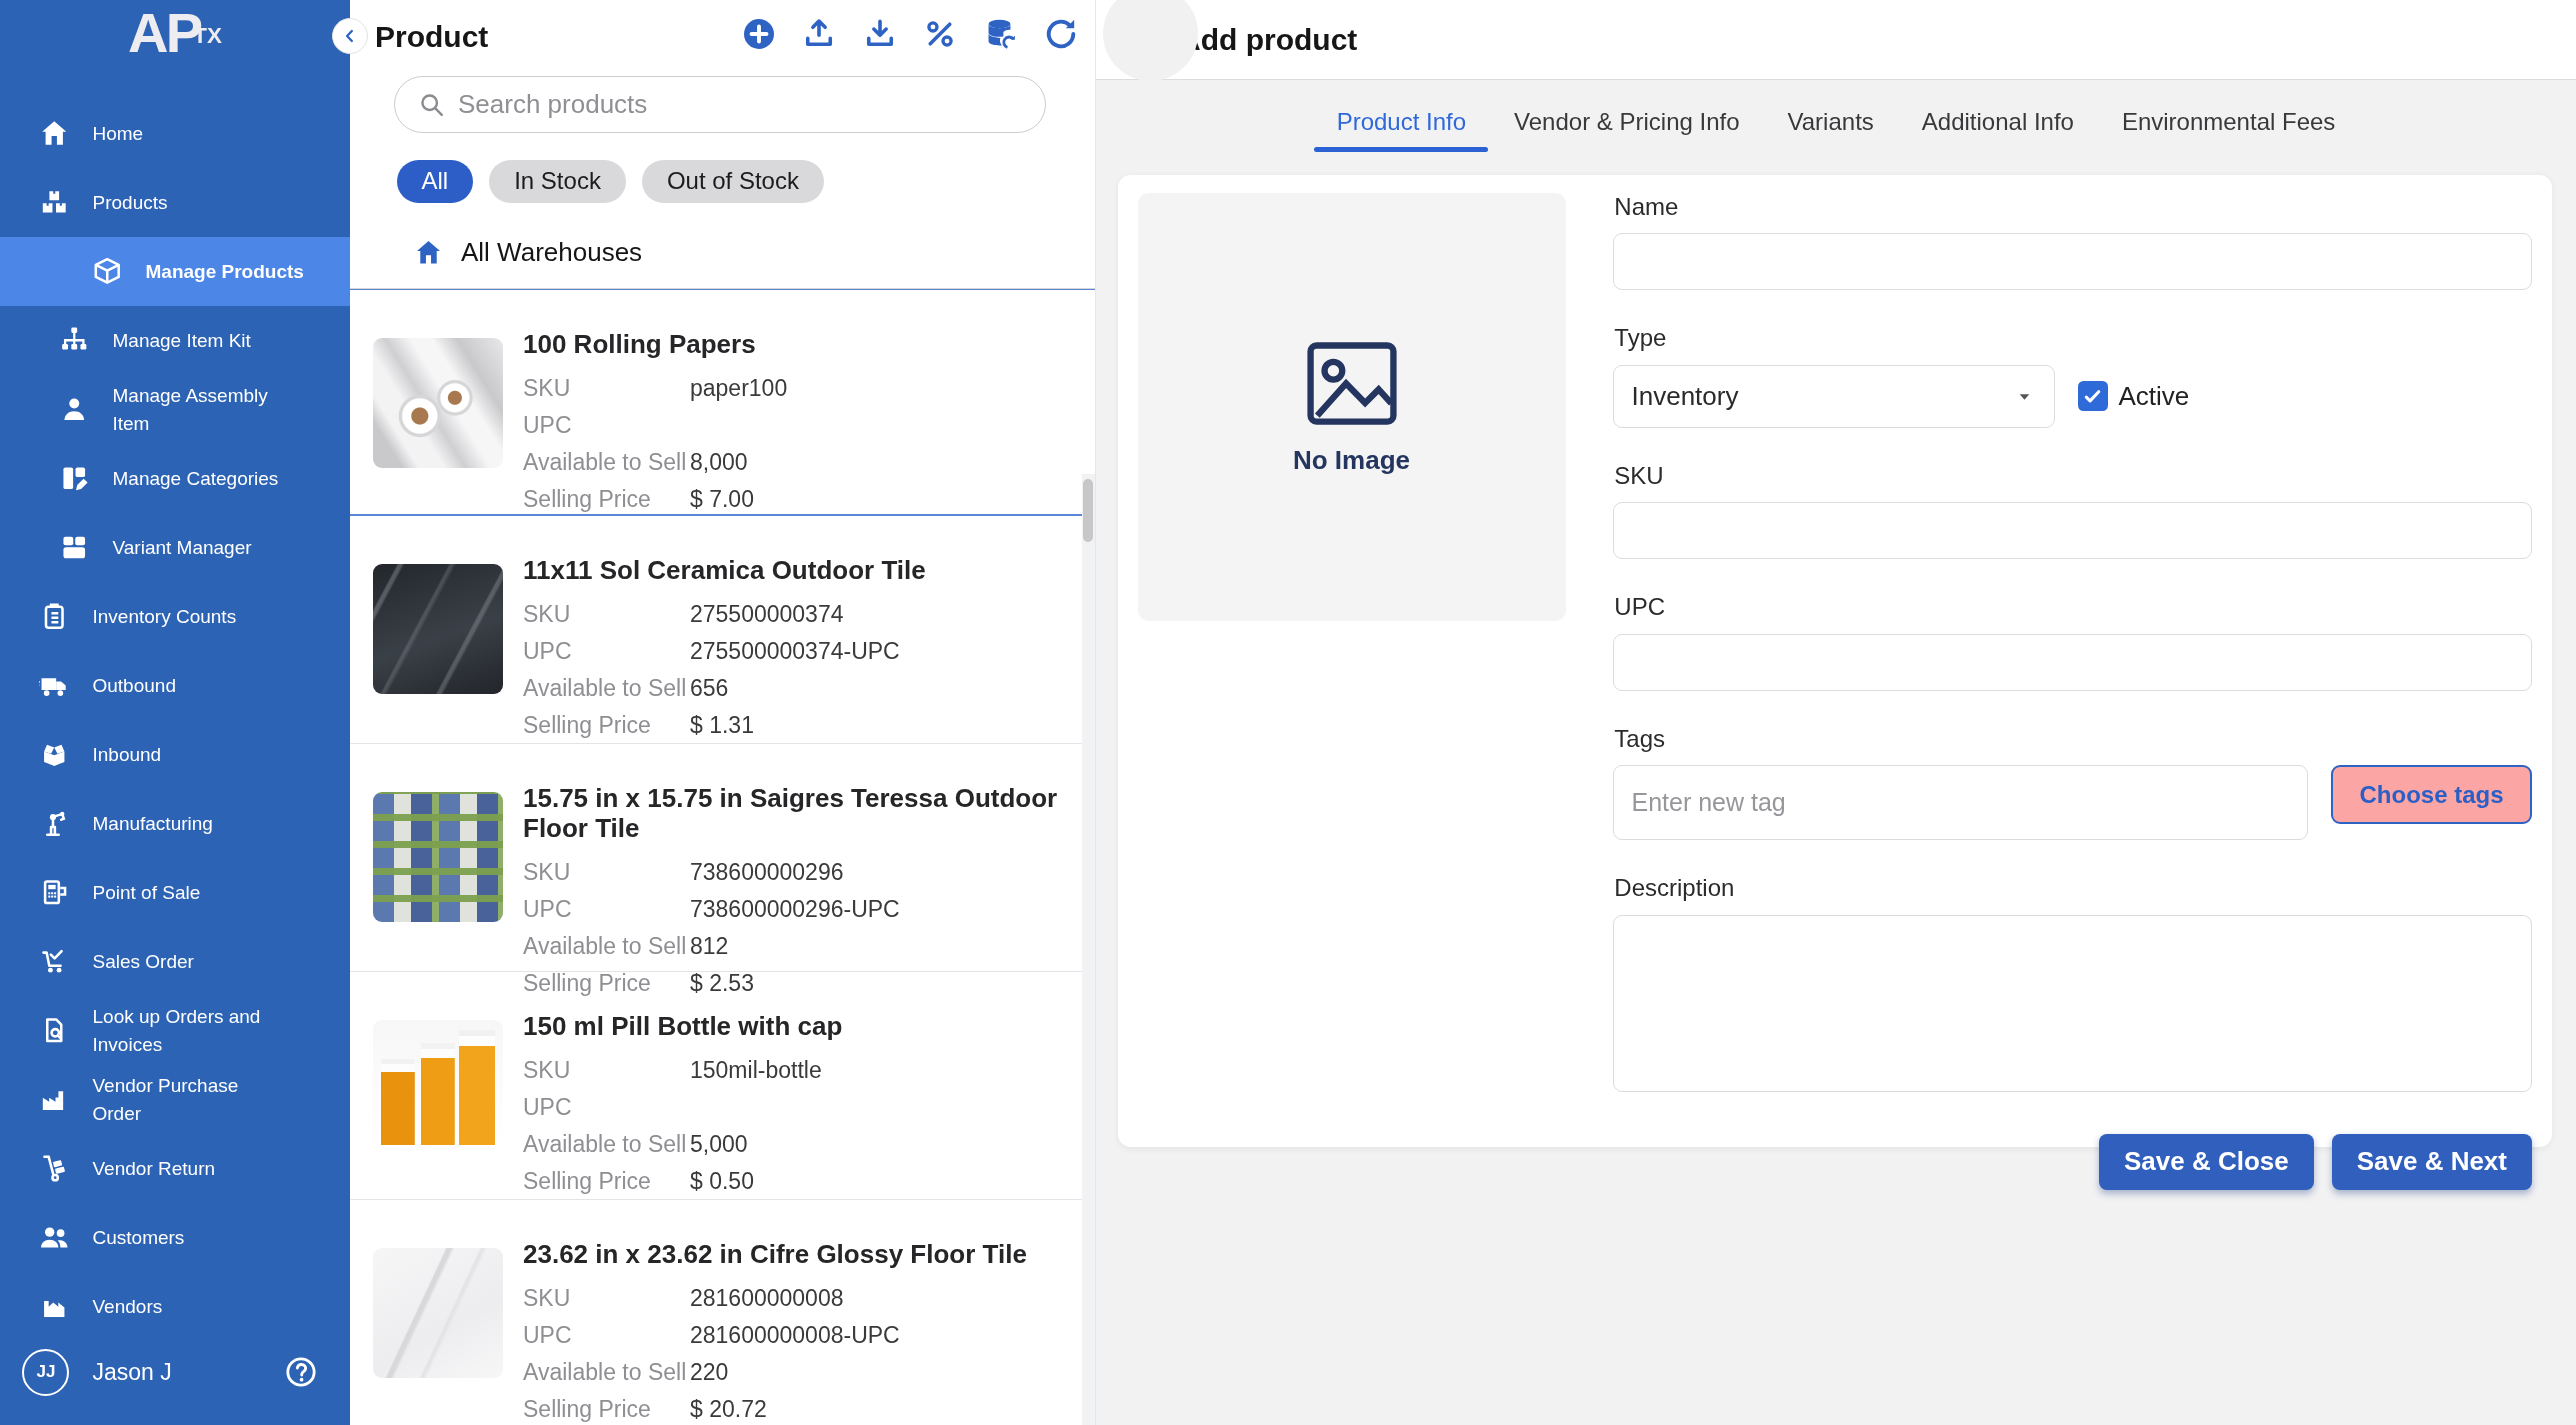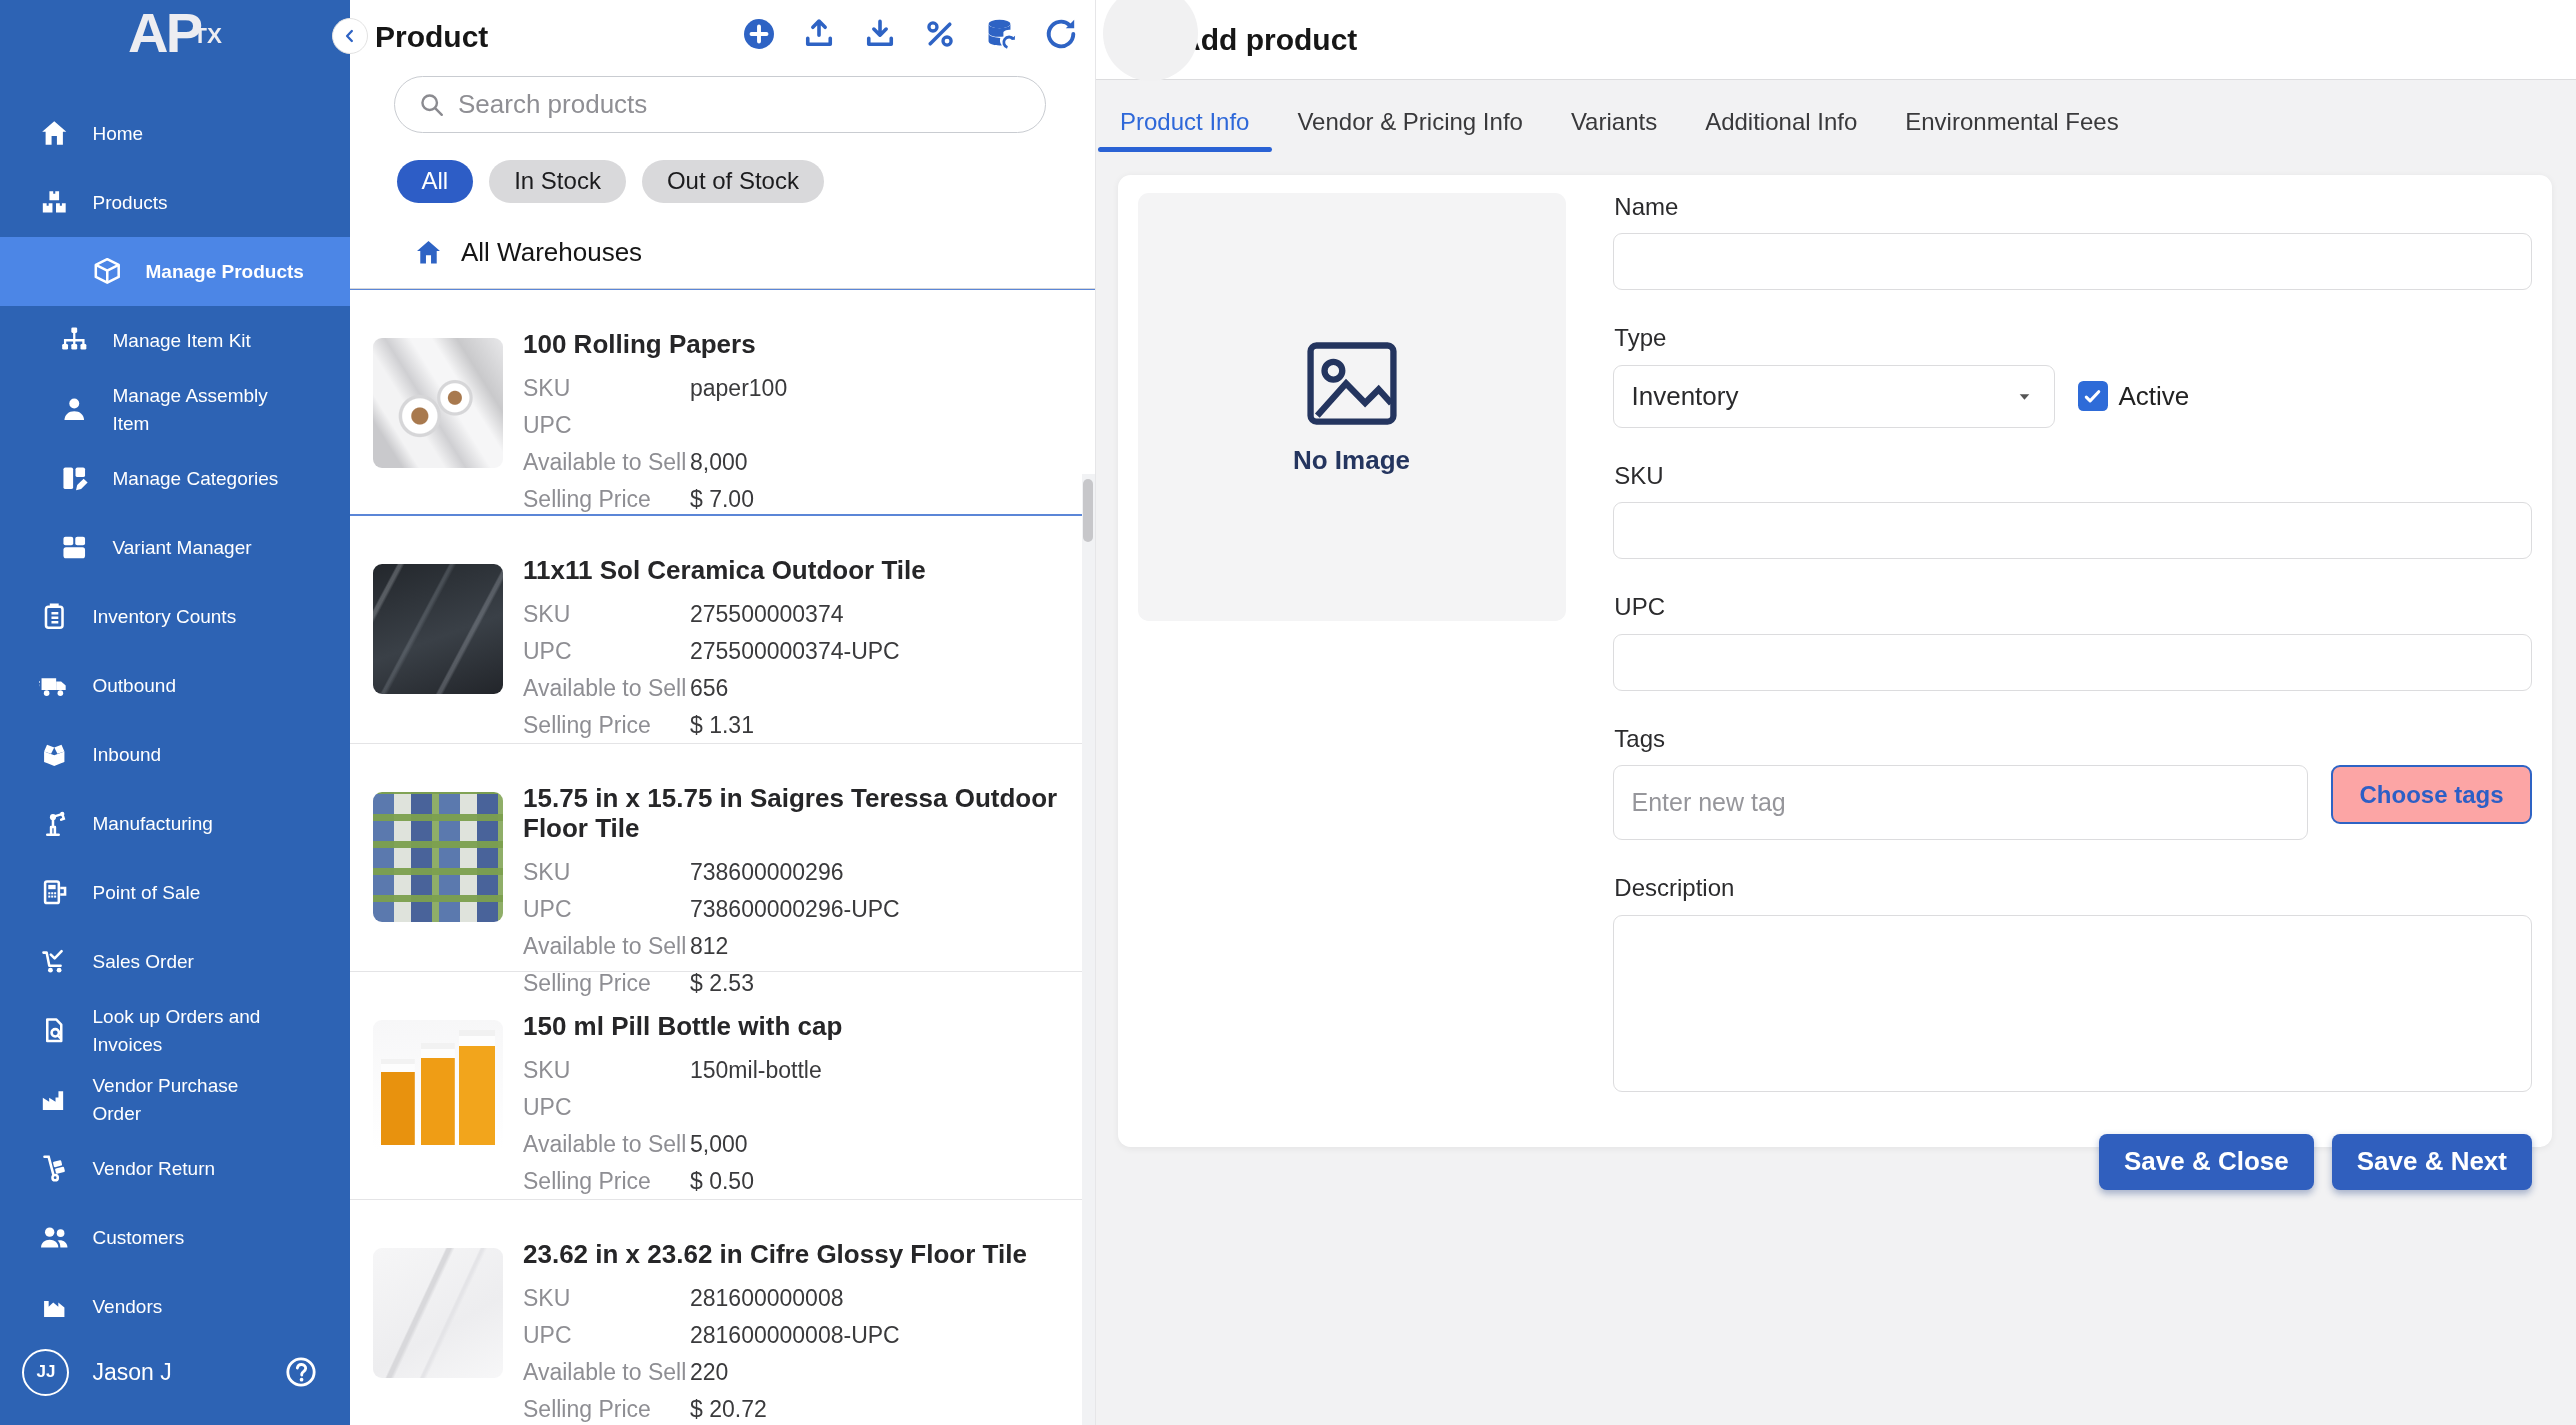--- a/index.html
+++ b/index.html
@@ -81,21 +81,21 @@
   .thumb-white-marble{background:
     linear-gradient(115deg, transparent 38%, #d8d8db 39% 41%, transparent 43% 56%, #e4e4e7 57% 58%, transparent 60%),
     linear-gradient(150deg,#f6f6f7,#ededef 60%,#f7f7f8);}
 
   
   .detail-panel{flex:1;display:flex;flex-direction:column;background:#f2f2f3;min-width:0;}
   .dp-header{height:80px;background:#fff;border-bottom:0.9px solid #dcdcde;display:flex;align-items:center;padding-left:32px;gap:15px;flex:none;}
   .back-btn{width:36px;height:36px;color:#2b2b2d;cursor:pointer;}
   .back-btn svg{width:32px;height:32px;}
   .dp-title{font-size:30px;font-weight:700;color:#161616;}
-  .tabs{display:flex;justify-content:flex-start;margin-top:12.5px;flex:none;}
+  .tabs{display:flex;justify-content:center;margin-top:12.5px;flex:none;}
   .tab{position:relative;height:59px;display:flex;align-items:center;padding:0 24px;font-size:24px;color:#39393b;cursor:pointer;}
   .tab.active{color:var(--c-tab-active);}
   .tab.active::after{content:"";position:absolute;left:1.8px;right:1.8px;bottom:0;height:4.5px;border-radius:2.7px;background:#2a62d4;}
   .card{margin:23px 24px 0 21.5px;background:#fff;border-radius:12.5px;box-shadow:0 1.8px 7.2px rgba(0,0,0,.06);padding:18px 20px;display:flex;height:972px;flex:none;}
   .noimg{width:428px;height:428px;background:#f4f4f5;border-radius:10.8px;flex:none;display:flex;flex-direction:column;align-items:center;justify-content:center;gap:14.3px;color:var(--c-navy);cursor:pointer;}
   .noimg svg{width:106px;height:93px;}
   .noimg .cap{font-size:26px;font-weight:700;}
   .form{flex:1;margin-left:47px;min-width:0;}
   .f-label{font-size:24px;color:#2b2b2d;margin:0 0 12.5px 1.8px;}
   .inp{width:100%;height:57px;border:1.8px solid #dcdcde;border-radius:9px;background:#fff;font-size:25px;padding:0 18px;outline:none;font-family:inherit;color:#333;}

